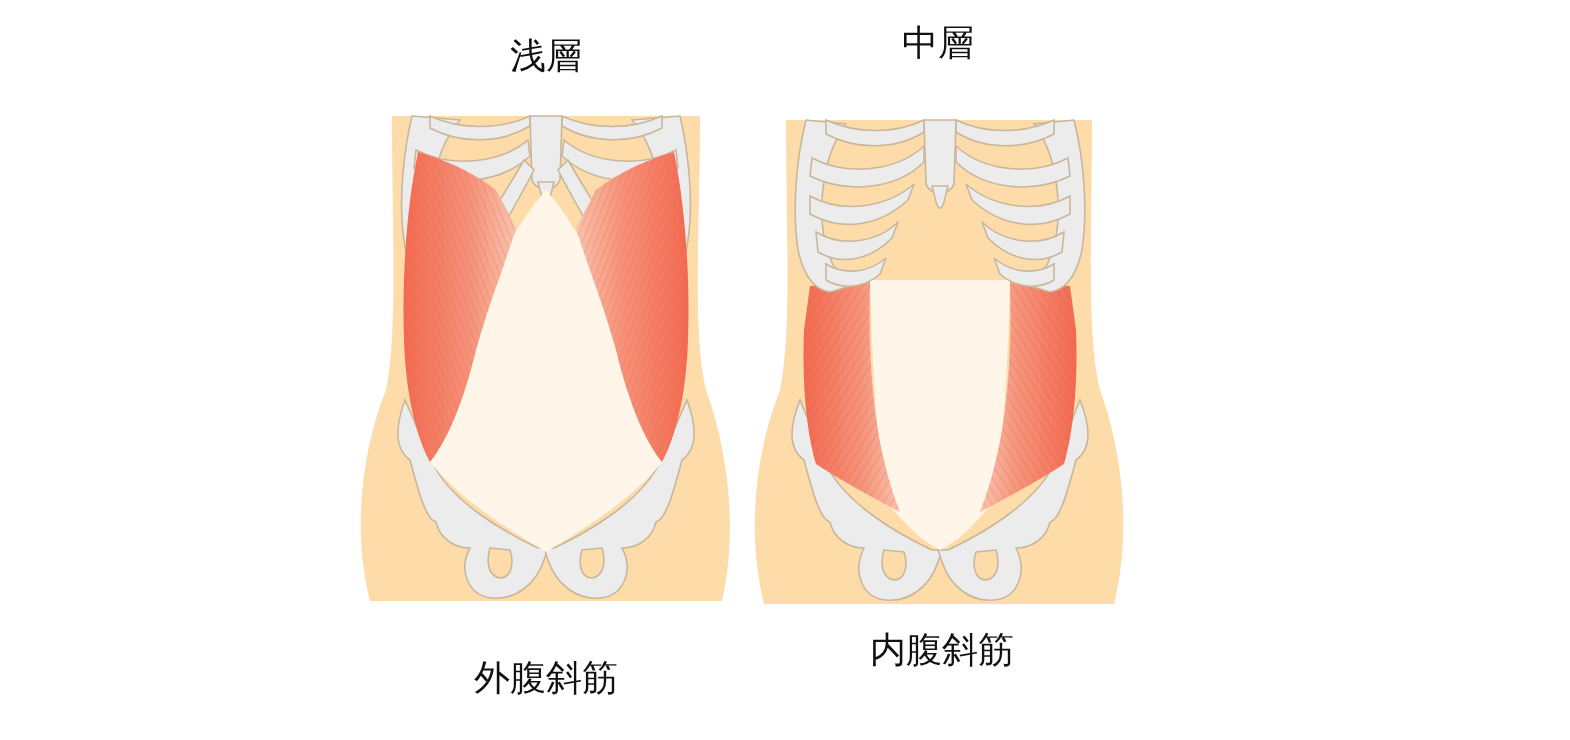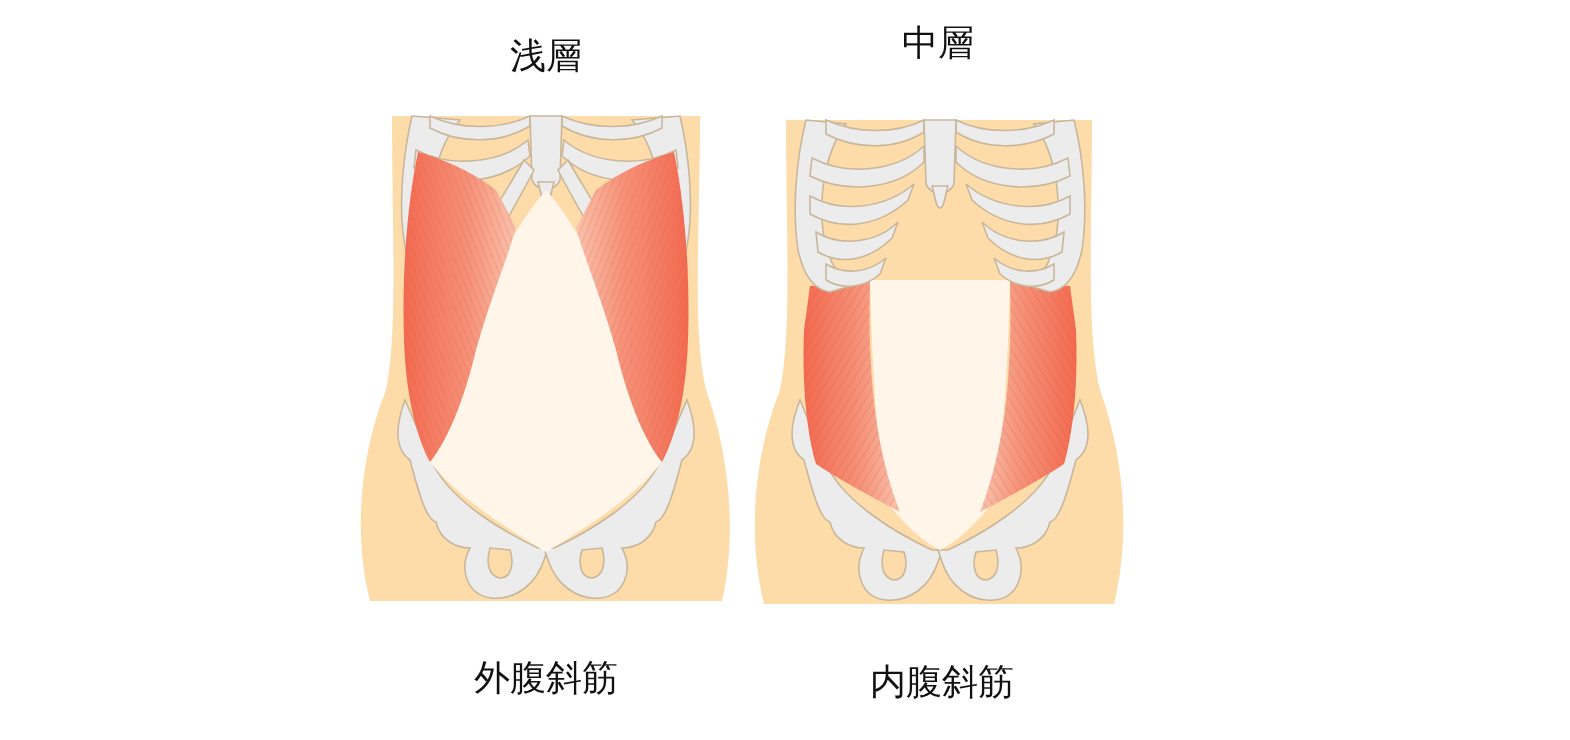--- a/index.html
+++ b/index.html
@@ -2,21 +2,21 @@
 <html><head>
 <meta charset="utf-8">
 <style>
   html, body { margin:0; padding:0; background:#ffffff; }
   body { width:1570px; height:740px; position:relative; overflow:hidden;
          font-family:"DejaVu Sans", sans-serif; }
   .label { position:absolute; color:#111; font-size:36px; line-height:1; text-align:center; }
   #title-left  { left:446px; top:38px; width:200px; }
   #title-right { left:838px; top:25px; width:200px; }
   #caption-left  { left:396px; top:660px; width:300px; }
-  #caption-right { left:792px; top:664px; width:300px; }
+  #caption-right { left:792px; top:632px; width:300px; }
   svg.figure { position:absolute; top:0; left:0; }
 </style>
 </head>
 <body>
 
 <div class="label" id="title-left">浅層</div>
 <div class="label" id="title-right">中層</div>
 
 <svg class="figure" width="1570" height="740" viewBox="0 0 1570 740">
   <defs>

